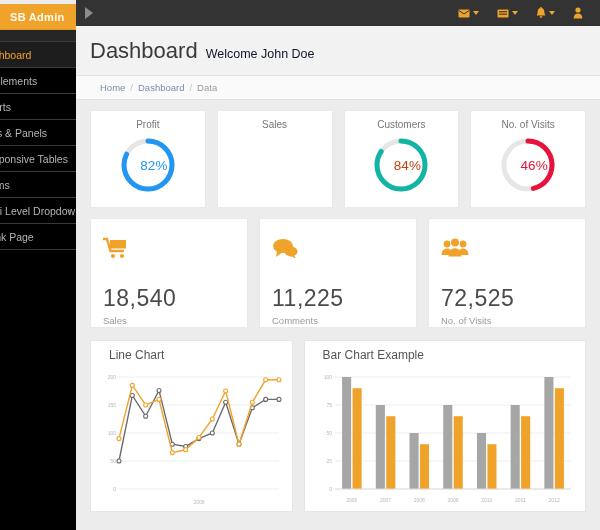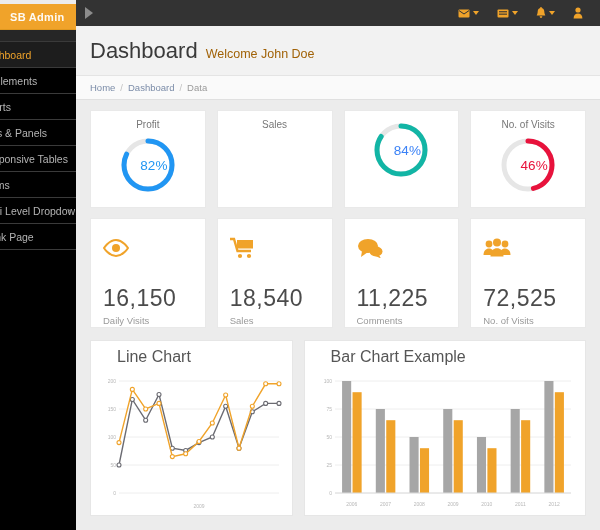--- a/index.html
+++ b/index.html
@@ -88,26 +88,26 @@
     width: 524px; height: 504px;
     background: #ececec;
     overflow: hidden;
   }
   .page-head {
     background: #f2f2f2;
     padding: 12px 14px 11px 14px;
     display: flex; align-items: baseline; gap: 8px;
   }
   .page-title { font-size: 22px; color: #3a3a3a; font-weight: normal; }
-  .page-sub { font-size: 12.5px; color: #a16207; }
+  .page-sub { font-size: 12.5px; color: #0f172a; }
   .breadcrumb {
     background: #fafafa;
     border-top: 1px solid #e4e4e4;
     border-bottom: 1px solid #e0e0e0;
-    padding: 6px 14px;
+    padding: 6px 24px;
     font-size: 9.5px;
   }
   .crumb { color: #7b8ca8; }
   .crumb.last { color: #9a9a9a; }
   .crumb-sep { color: #c2c2c2; margin: 0 5px; }
 
   
   .grid {
     display: flex; gap: 11px;
     padding: 10px 14px 0 14px;
@@ -136,22 +136,22 @@
   .stat-num {
     font-size: 23px; color: #4b4b4b; font-weight: normal;
     margin-top: 22px; letter-spacing: .5px;
   }
   .stat-lbl { font-size: 9.5px; color: #9a9a9a; margin-top: 3px; }
 
   
   .panels { display: flex; gap: 11px; padding: 12px 14px 0 14px; }
   .panel { background: #fff; border: 1px solid #e6e6e6; }
   .panel-head {
-    padding: 7px 10px 5px 26px;
-    font-size: 16px; color: #555;
+    padding: 7px 10px 5px 18px;
+    font-size: 12px; color: #555;
   }
   .panel-body { padding: 2px 6px 0 6px; }
   .panel-body svg { display: block; }
   .axis-lbl { font-size: 5px; fill: #b8b8b8; font-family: "Liberation Sans", sans-serif; }
   .grid-line { stroke: #eeeeee; stroke-width: 1; }
 </style>
 </head>
 <body>
 
 <div class="app">
@@ -244,41 +244,31 @@
     </div>
 
     <div class="breadcrumb" id="breadcrumb"><span class="crumb">Home</span><span class="crumb-sep">/</span><span class="crumb">Dashboard</span><span class="crumb-sep">/</span><span class="crumb last">Data</span></div>
 
     <div class="grid" id="donut-row">
         <div class="card donut-card"><div class="donut-title">Profit</div><div class="donut-wrap"><svg width="62" height="62" viewBox="0 0 62 62">
               <circle cx="31" cy="31" r="24" fill="none" stroke="#e6e6e6" stroke-width="5"></circle>
               <circle cx="31" cy="31" r="24" fill="none" stroke="#2196f3" stroke-width="5" stroke-linecap="round" stroke-dasharray="123.65308684529425 150.79644737231007" transform="rotate(-90 31 31)"></circle>
             </svg><div class="donut-val" style="color: rgb(33, 150, 243);">82%</div></div></div>
         <div class="card donut-card"><div class="donut-title">Sales</div></div>
-        <div class="card donut-card"><div class="donut-wrap"><svg width="62" height="62" viewBox="0 0 62 62">
+        <div class="card donut-card"><div class="donut-title">Customers</div><div class="donut-wrap"><svg width="62" height="62" viewBox="0 0 62 62">
               <circle cx="31" cy="31" r="24" fill="none" stroke="#e6e6e6" stroke-width="5"></circle>
               <circle cx="31" cy="31" r="24" fill="none" stroke="#12b5a5" stroke-width="5" stroke-linecap="round" stroke-dasharray="126.66901579274047 150.79644737231007" transform="rotate(-90 31 31)"></circle>
-            </svg><div class="donut-val" style="color: #3b82f6;">84%</div></div></div>
+            </svg><div class="donut-val" style="color: #c2410c;">84%</div></div></div>
         <div class="card donut-card"><div class="donut-title">No. of Visits</div><div class="donut-wrap"><svg width="62" height="62" viewBox="0 0 62 62">
               <circle cx="31" cy="31" r="24" fill="none" stroke="#e6e6e6" stroke-width="5"></circle>
               <circle cx="31" cy="31" r="24" fill="none" stroke="#e8123c" stroke-width="5" stroke-linecap="round" stroke-dasharray="69.36636579126264 150.79644737231007" transform="rotate(-90 31 31)"></circle>
             </svg><div class="donut-val" style="color: rgb(232, 18, 60);">46%</div></div></div>
       </div>
 
     <div class="grid" id="stat-row">
-        <div class="card stat-card">
-          <div class="stat-icon">
-            <svg width="26" height="18" viewBox="0 0 26 18">
-              <path d="M13 1 C20 1 25 9 25 9 C25 9 20 17 13 17 C6 17 1 9 1 9 C1 9 6 1 13 1 Z" fill="none" stroke="currentColor" stroke-width="2"></path>
-              <circle cx="13" cy="9" r="4" fill="currentColor"></circle>
-            </svg>
-          </div>
-          <div class="stat-num">16,150</div>
-          <div class="stat-lbl">Daily Visits</div>
-        </div>
         <div class="card stat-card">
           <div class="stat-icon">
             <svg width="26" height="22" viewBox="0 0 26 22">
               <path d="M0 2 L4 2 L7.5 14 L21 14" fill="none" stroke="currentColor" stroke-width="2.4"></path>
               <rect x="7" y="3" width="16" height="8.5" fill="currentColor"></rect>
               <circle cx="10" cy="19" r="2.1" fill="currentColor"></circle>
               <circle cx="19" cy="19" r="2.1" fill="currentColor"></circle>
             </svg>
           </div>
           <div class="stat-num">18,540</div>

